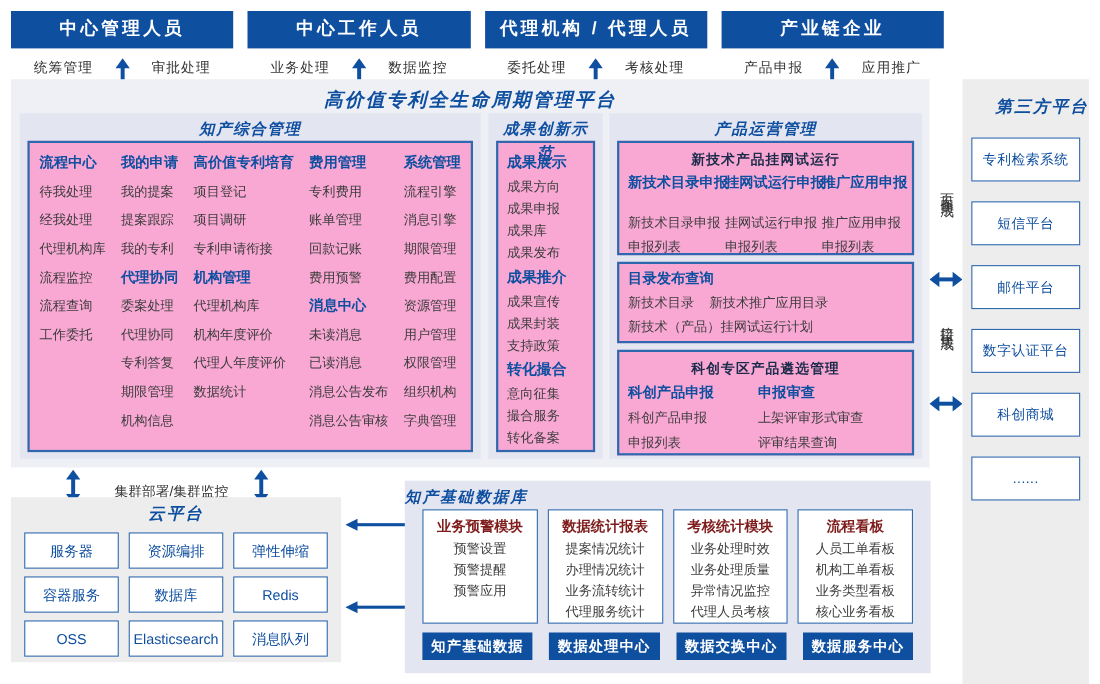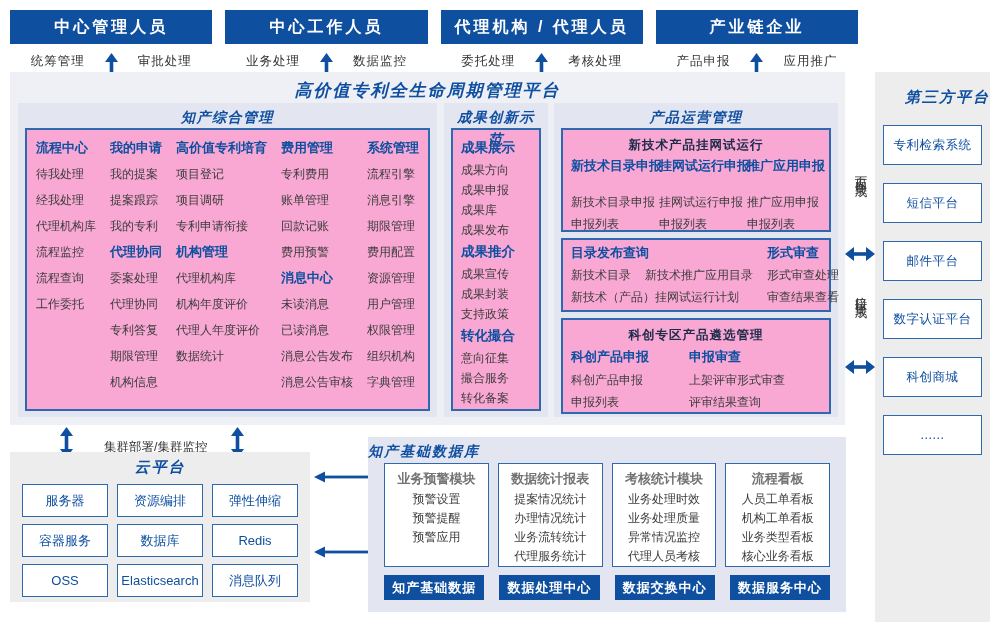--- a/index.html
+++ b/index.html
@@ -68,21 +68,21 @@
     color:#0f4fa0; letter-spacing:2px; padding-top:6px; }
   .cloud-grid { margin:7px 12px 0; display:grid; grid-template-columns:repeat(3,1fr); gap:7px 9px; }
   .cloud-grid .cloud-box { height:33px; background:#fff; border:1.5px solid #2e68ae; color:#0f4fa0;
     font-size:13px; display:flex; align-items:center; justify-content:center; }
   
   .db { position:absolute; left:368px; top:437px; width:478px; height:175px; background:#e3e5f1; }
   .db-title { text-align:left; font-size:14px; font-weight:bold; font-style:italic;
     color:#0f4fa0; letter-spacing:2px; padding-top:6px; height:26px; }
   .db-grid { margin:0 16px; display:grid; grid-template-columns:repeat(4,1fr); gap:9px; }
   .mod { background:#fff; border:1.5px solid #2e68ae; height:104px; text-align:center; padding-top:3px; }
-  .mod-h { font-size:13px; font-weight:bold; color:#737373; line-height:23px; }
+  .mod-h { font-size:13px; font-weight:bold; color:#7f1d1d; line-height:23px; }
   .mod .item { font-size:12px; color:#3c3c3c; line-height:19px; }
   .db-centers { margin:8px 16px 0; display:grid; grid-template-columns:repeat(4,1fr); gap:15px; }
   .db-centers .db-center { height:25px; background:#0f4fa0; color:#fff; font-size:13px;
     font-weight:bold; letter-spacing:1px; display:flex; align-items:center; justify-content:center; }
   svg { display:block; }
 </style>
 </head>
 <body>
 
 <div class="roles">
@@ -270,27 +270,20 @@
         </div>
       </div>
     </div>
     <div class="whitebox prod-box box2" style="height:74px;">
       <div class="box2-left">
         <div class="grp-h" style="line-height:22px;">目录发布查询</div>
         <div class="pitem row1">
           <span>新技术目录</span><span>新技术推广应用目录</span>
         </div>
         <div class="pitem">新技术（产品）挂网试运行计划</div>
-      </div>
-      <div class="box2-right">
-        <div class="grp-h" style="line-height:22px;">形式审查</div>
-        <div>
-            <div class="pitem">形式审查处理</div>
-            <div class="pitem">审查结果查看</div>
-          </div>
       </div>
     </div>
     <div class="whitebox prod-box" style="height:96px;">
       <div class="box-title">科创专区产品遴选管理</div>
       <div class="sci-cols">
         <div class="sci-col1">
           <div class="grp-h" style="line-height:24px;">科创产品申报</div>
           <div>
               <div class="pitem">科创产品申报</div>
               <div class="pitem">申报列表</div>

